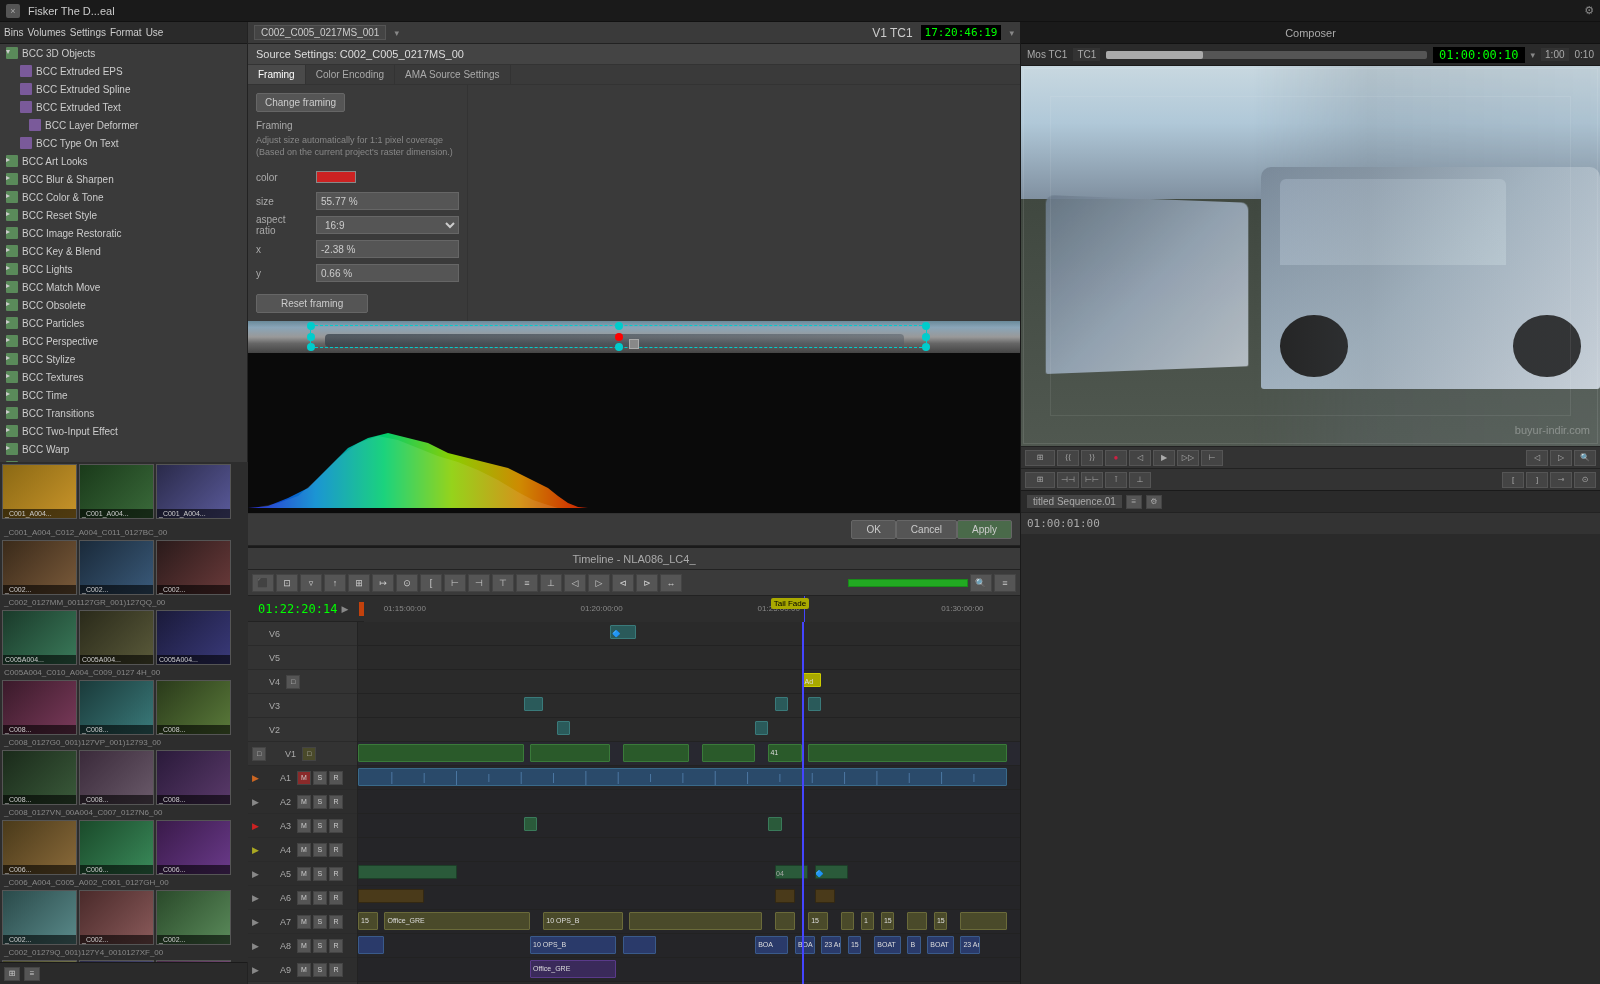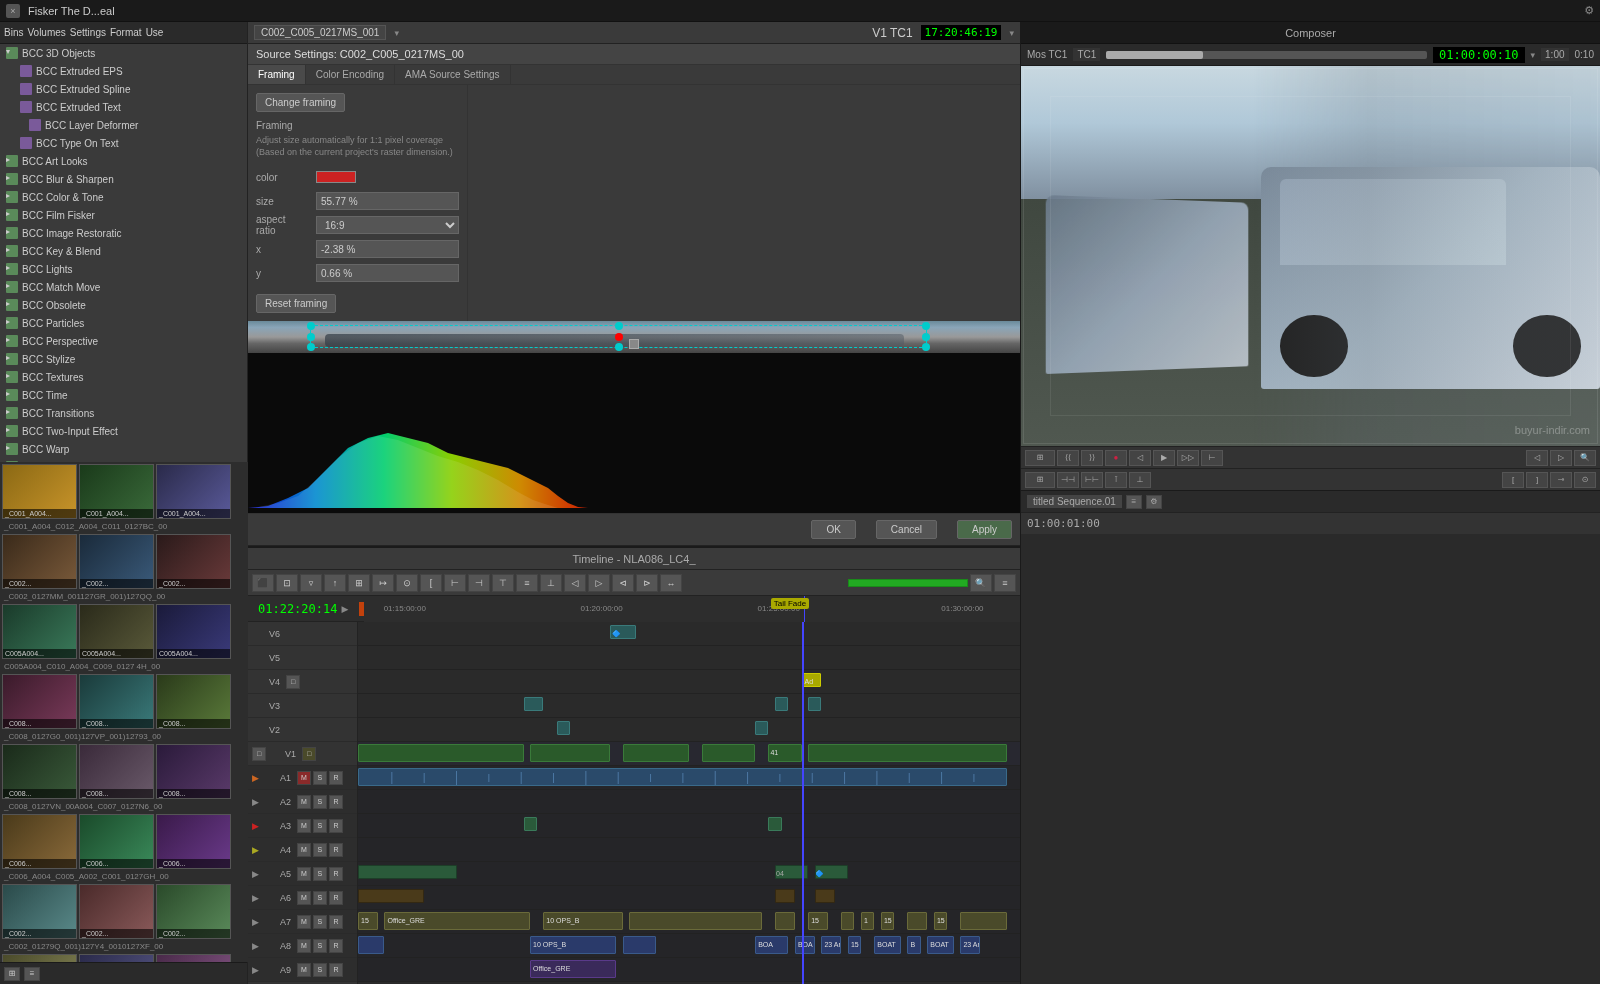--- a/index.html
+++ b/index.html
@@ -35,30 +35,30 @@
     #settings-content { display: flex; height: 480px; flex-direction: column; }
     #settings-left { width: 220px; padding: 8px; border-right: 1px solid #333; }
     .change-framing-btn { background: #555; border: 1px solid #666; color: #ccc; padding: 3px 8px; font-size: 10px; cursor: pointer; border-radius: 2px; margin-bottom: 8px; }
     .framing-section { margin-bottom: 6px; }
     .framing-label { font-size: 10px; color: #aaa; margin-bottom: 4px; }
     .framing-desc { font-size: 9px; color: #888; margin-bottom: 8px; line-height: 1.3; }
     .framing-row { display: flex; align-items: center; height: 22px; margin-bottom: 2px; }
     .framing-row-label { width: 60px; font-size: 10px; color: #aaa; }
     .framing-row-value { flex: 1; background: #555; border: 1px solid #666; color: #ccc; font-size: 10px; padding: 1px 4px; height: 18px; }
     .color-indicator { width: 40px; height: 12px; background: #cc2222; border: 1px solid #888; cursor: pointer; }
-    .reset-btn { background: #555; border: 1px solid #666; color: #ccc; padding: 3px 8px; font-size: 10px; cursor: pointer; border-radius: 2px; margin-top: 8px; }
+    .reset-btn { background: #555; border: 1px solid #666; color: #ccc; padding: 3px 24px; font-size: 10px; cursor: pointer; border-radius: 2px; margin-top: 8px; }
     #settings-right { flex: 1; display: flex; flex-direction: column; }
     .preview-top { flex: 1; background: #222; position: relative; overflow: hidden; }
     .preview-bottom { height: 160px; background: #111; position: relative; }
 
     
     .radio-area { padding: 6px 8px; border-top: 1px solid #333; }
     .radio-row { display: flex; align-items: center; gap: 4px; margin-bottom: 3px; font-size: 10px; color: #aaa; }
     .radio-btn { width: 10px; height: 10px; border: 1px solid #888; border-radius: 50%; background: #444; flex-shrink: 0; cursor: pointer; }
-    .dialog-buttons { display: flex; justify-content: flex-end; gap: 20px; padding: 6px 8px; background: #3a3a3a; border-top: 1px solid #333; }
+    .dialog-buttons { display: flex; justify-content: flex-end; gap: 0; padding: 6px 8px; background: #3a3a3a; border-top: 1px solid #333; }
     .dialog-btn { background: #555; border: 1px solid #666; color: #ccc; padding: 3px 14px; font-size: 10px; cursor: pointer; border-radius: 2px; }
     .dialog-btn.apply { background: #4a6a4a; }
 
     
     #right-panel { width: 580px; background: #2a2a2a; display: flex; flex-direction: column; border-left: 1px solid #1a1a1a; }
     #composer-video { flex: 1; background: #000; position: relative; overflow: hidden; max-height: 380px; }
     .watermark { position: absolute; bottom: 10px; right: 10px; color: rgba(255,255,255,0.3); font-size: 11px; }
     .track-row { height: 24px; display: flex; align-items: center; border-bottom: 1px solid #2a2a2a; padding: 0 4px; gap: 2px; }
     .track-name { width: 28px; font-size: 9px; color: #aaa; text-align: right; margin-right: 4px; }
     .track-btn { width: 14px; height: 14px; background: #555; border: 1px solid #444; cursor: pointer; font-size: 7px; color: #ccc; display: flex; align-items: center; justify-content: center; }
@@ -128,21 +128,21 @@
       <div class="effect-item">
         <span class="effect-icon">▸</span>
         <span>BCC Blur &amp; Sharpen</span>
       </div>
       <div class="effect-item">
         <span class="effect-icon">▸</span>
         <span>BCC Color &amp; Tone</span>
       </div>
       <div class="effect-item">
         <span class="effect-icon">▸</span>
-        <span>BCC Film Fisker</span>
+        <span>BCC Reset Style</span>
       </div>
       <div class="effect-item">
         <span class="effect-icon">▸</span>
         <span>BCC Image Restoratic</span>
       </div>
       <div class="effect-item">
         <span class="effect-icon">▸</span>
         <span>BCC Key &amp; Blend</span>
       </div>
       <div class="effect-item">
@@ -203,21 +203,21 @@
           <div class="thumb-label">_C001_A004...</div>
         </div>
         <div class="thumb-item thumb-gradient-2">
           <div style="width:100%;height:100%;background:linear-gradient(135deg,#1a3a1a,#3a6a3a);"></div>
           <div class="thumb-label">_C001_A004...</div>
         </div>
         <div class="thumb-item" style="background:linear-gradient(135deg,#2a2a4a,#5a5a9a);">
           <div class="thumb-label">_C001_A004...</div>
         </div>
       </div>
-      <div style="font-size:8px; color:#888; padding:1px 2px;">_C001_A004_C012_A004_C011_0127BC_00</div>
+      <div style="font-size:8px; color:#888; padding:1px 2px;margin-top:6px;">_C001_A004_C012_A004_C011_0127BC_00</div>
 
       <div class="thumb-row">
         <div class="thumb-item" style="background:linear-gradient(135deg,#3a2a1a,#7a5a3a);">
           <div class="thumb-label">_C002...</div>
         </div>
         <div class="thumb-item" style="background:linear-gradient(135deg,#1a2a3a,#3a5a7a);">
           <div class="thumb-label">_C002...</div>
         </div>
         <div class="thumb-item" style="background:linear-gradient(135deg,#2a1a1a,#6a3a3a);">
           <div class="thumb-label">_C002...</div>

